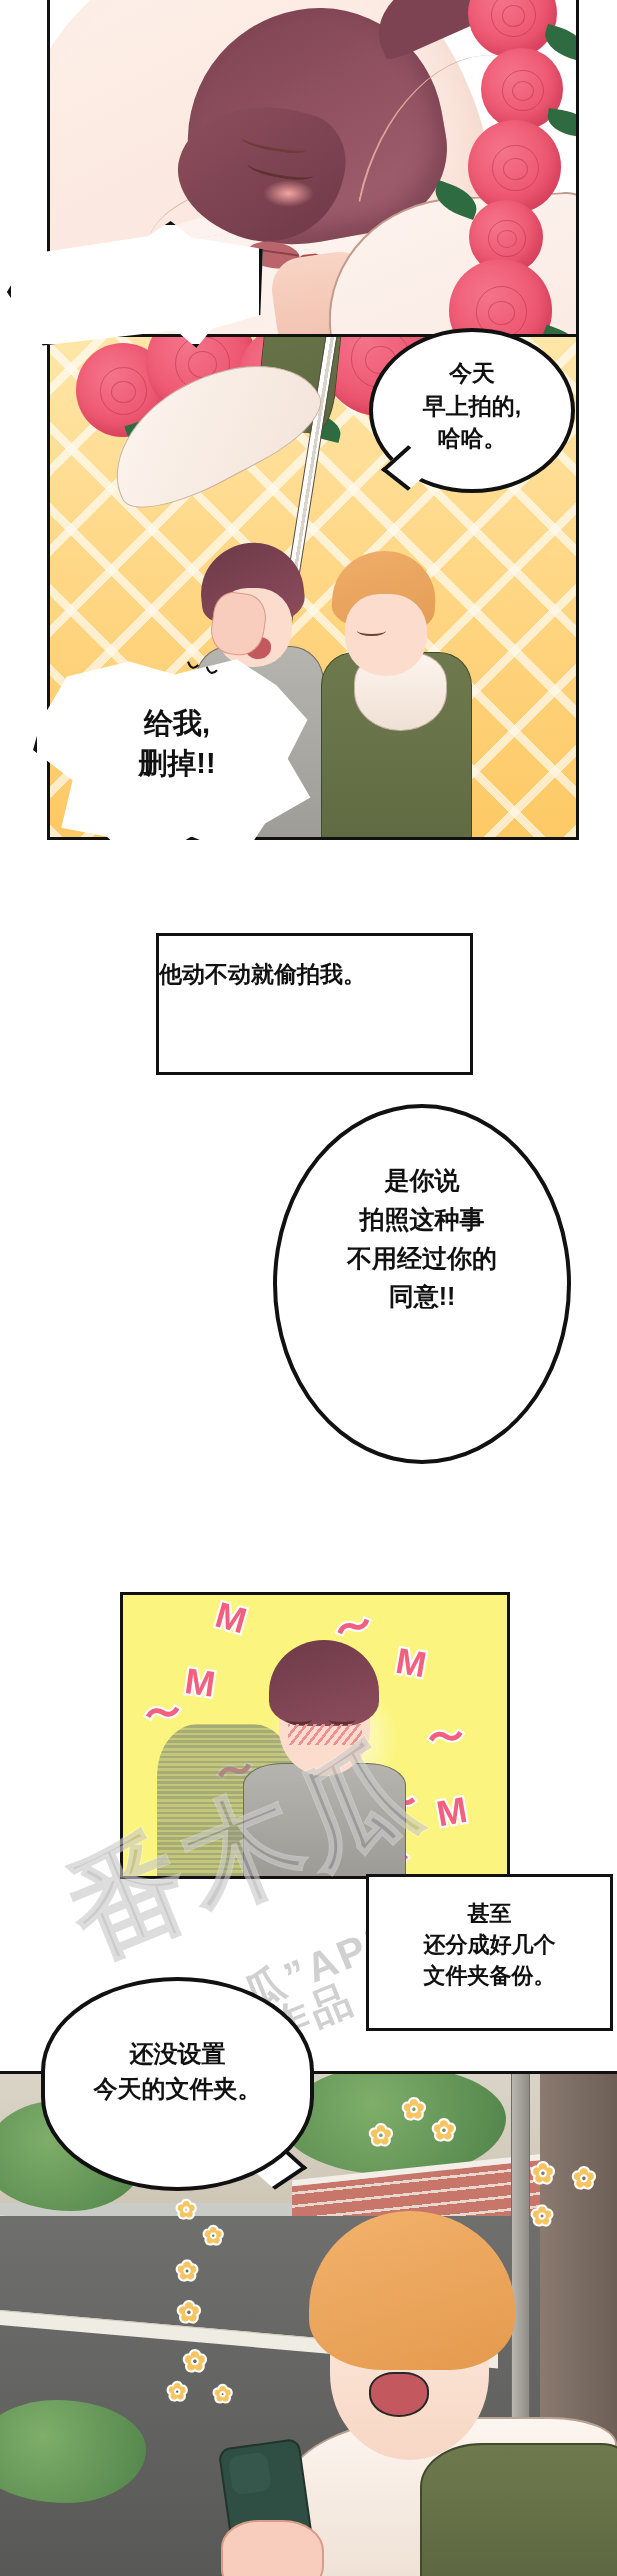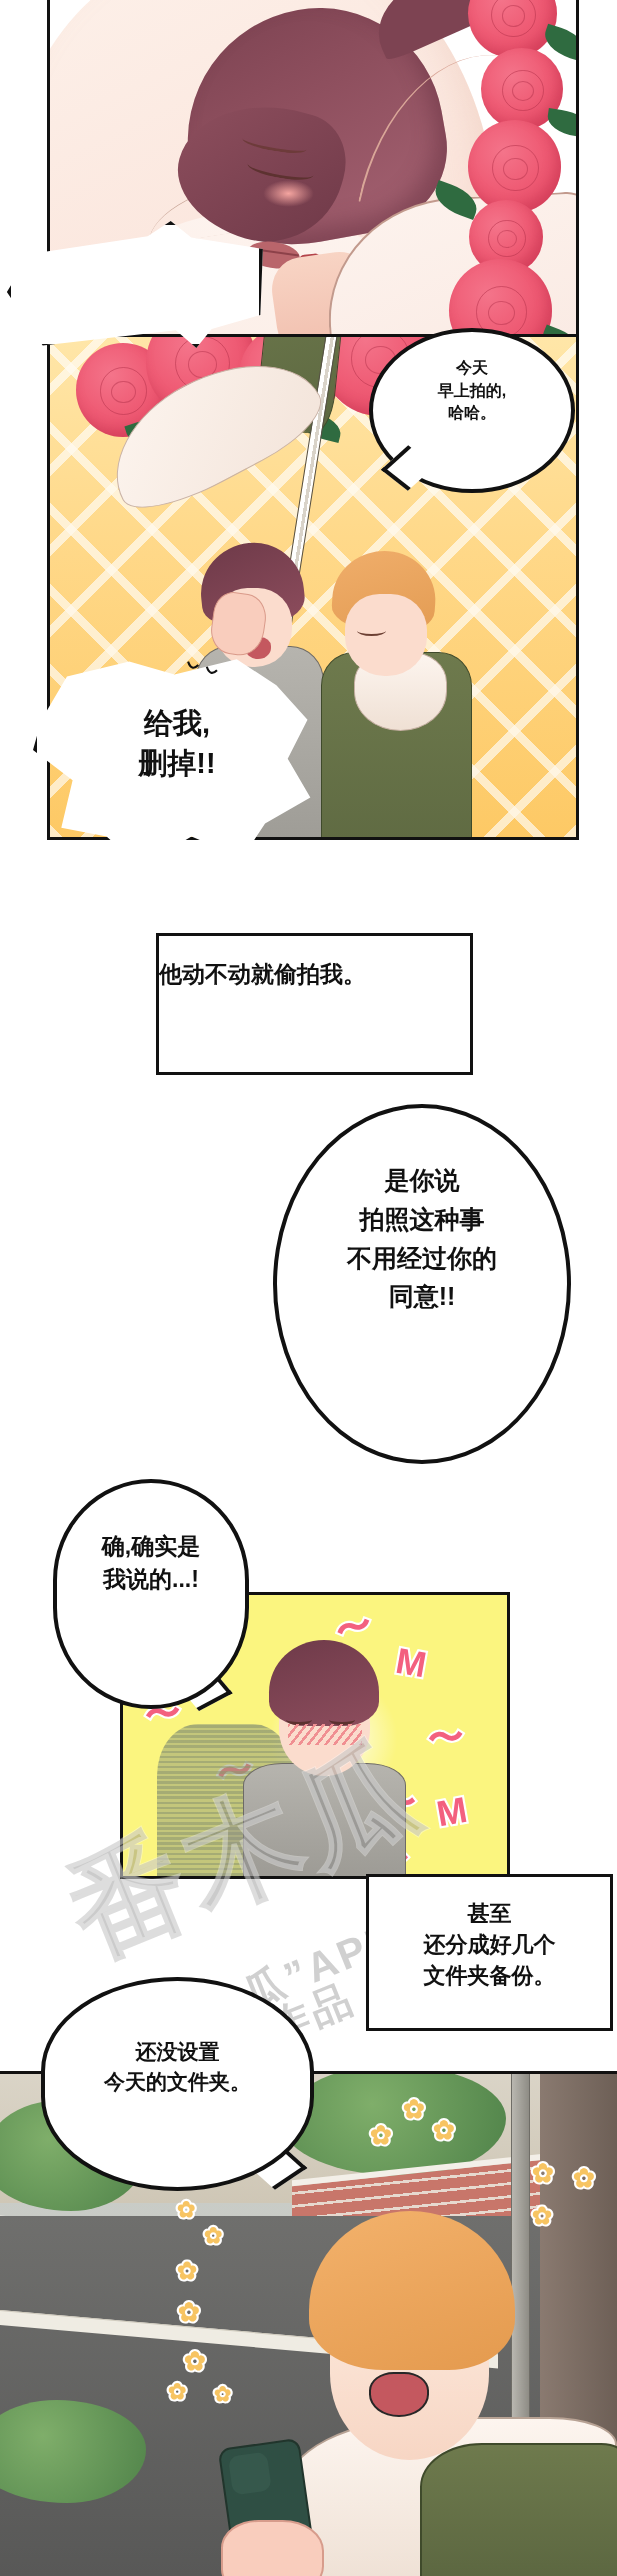--- a/index.html
+++ b/index.html
@@ -398,21 +398,21 @@
     padding: 33px 20.6px 0 50px; font-size: 26.6px; line-height: 1.25;
     letter-spacing: 0.9px;
   }
 
   
   #balloon-today {
     left: 369px; top: 328px; width: 206px; height: 165px;
   }
   #balloon-today .shape { position:absolute; inset:0; }
   #balloon-today .txt {
-    padding-top: 29px; font-size: 16px; line-height: 1.42;
+    padding-top: 29px; font-size: 23px; line-height: 1.42;
   }
   #balloon-today .tail {
     position:absolute; left: 22px; bottom: 6.9px; width: 34px; height: 36px;
     background:#fff; border-left:4.3px solid #111; border-bottom:4.3px solid #111;
     transform: rotate(38deg) skewX(-10deg);
     z-index: 1;
   }
 
   
   #balloon-give {
@@ -468,21 +468,21 @@
   #box-narr2 .txt {
     padding: 20.6px 12px 0 12px; font-size: 22px; line-height: 1.42; text-align:center;
   }
 
   
   #balloon-notset {
     left: 41px; top: 1977px; width: 273px; height: 214px;
   }
   #balloon-notset .shape { position:absolute; inset:0; }
   #balloon-notset .txt {
-    padding-top: 60px; font-size: 21px; line-height: 1.45;
+    padding-top: 60px; font-size: 24px; line-height: 1.45;
   }
   #balloon-notset .tail {
     position:absolute; right: 20.6px; bottom: 5.1px; width: 39px; height: 46px;
     background:#fff; border-right:4.3px solid #111; border-bottom:4.3px solid #111;
     transform: rotate(-34deg) skewX(14deg);
   }
 
   
   #watermark {
     position: absolute; left: 0; top: 1762px; width: 617px; height: 309px;
@@ -680,26 +680,20 @@
     <div class="txt">他动不动就偷拍我。</div>
   </div>
 
   <div class="balloon b-ellipse" id="balloon-youseid">
     <div class="txt">是你说
 拍照这种事
 不用经过你的
 同意!!</div>
   </div>
 
-  <div class="balloon" id="balloon-indeed">
-    <div class="tail"></div>
-    <div class="shape b-round"></div>
-    <div class="txt">确,确实是
-我说的...!</div>
-  </div>
 
   <div class="balloon b-box" id="box-narr2">
     <div class="txt">甚至
 还分成好几个
 文件夹备份。</div>
   </div>
 
   <div class="balloon" id="balloon-notset">
     <div class="tail"></div>
     <div class="shape b-round"></div>

